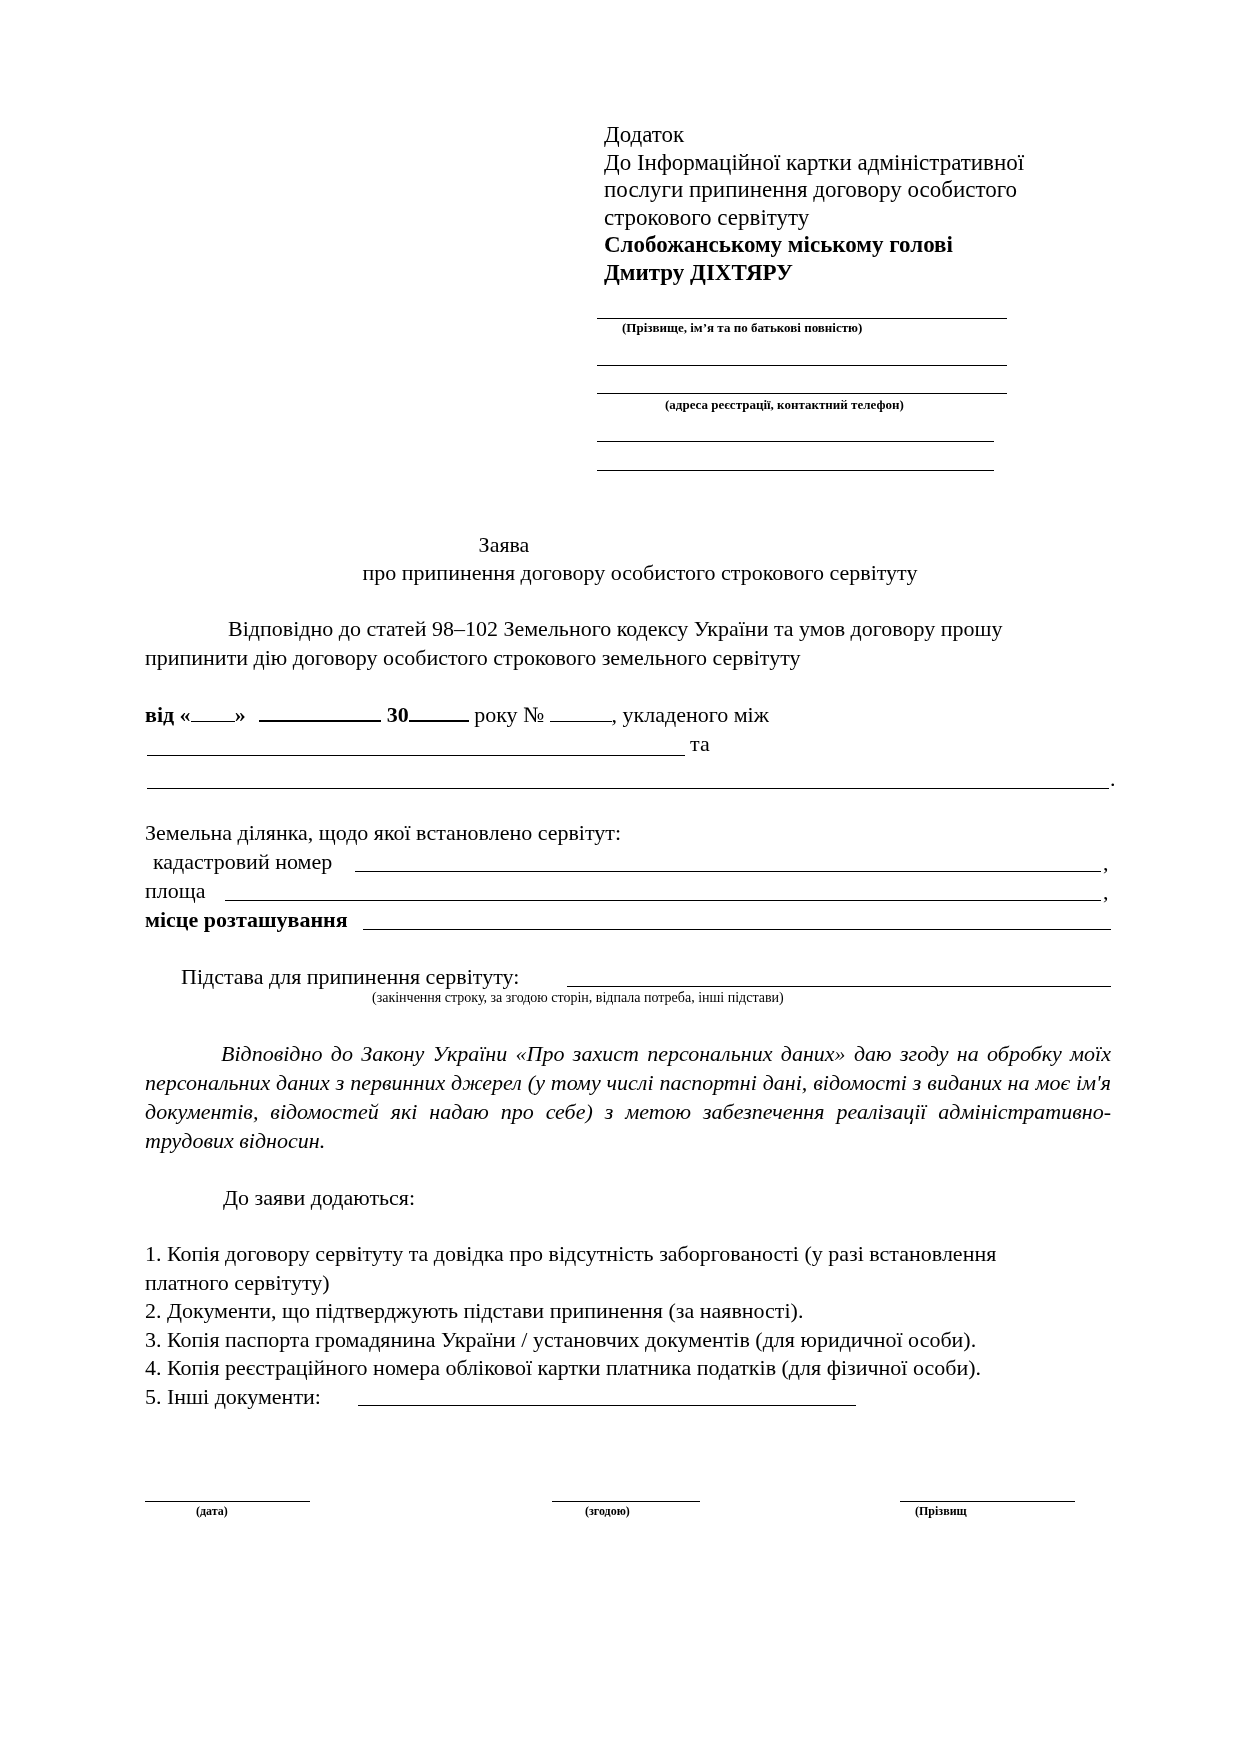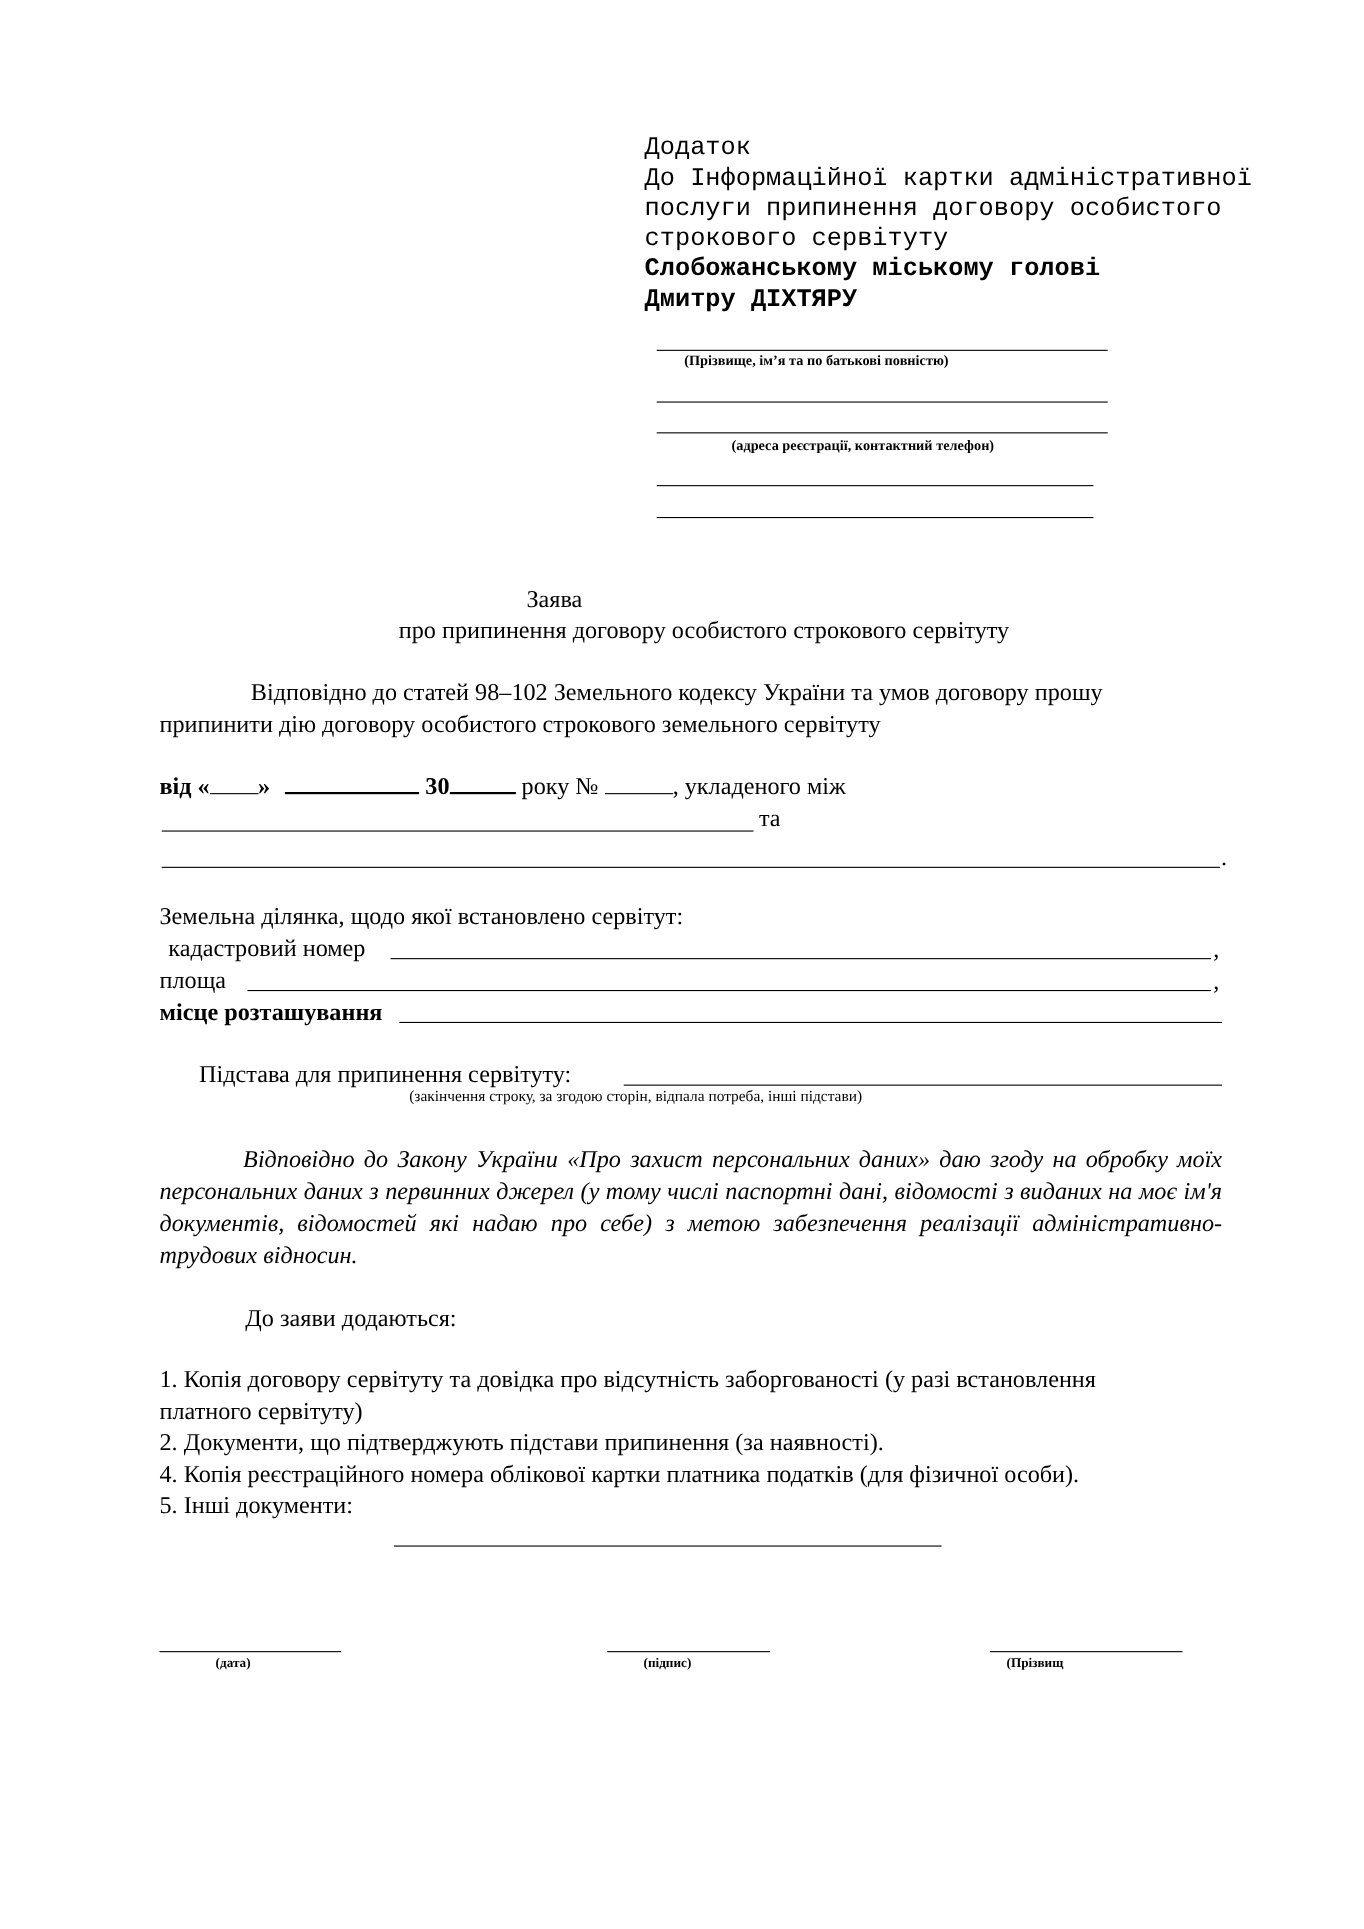--- a/index.html
+++ b/index.html
@@ -10,21 +10,21 @@
   .hdr{font-size:23px;line-height:27.5px;}
   .b{font-weight:bold;}
   .small{font-size:13px;font-weight:bold;}
   .t{font-size:22px;line-height:28px;white-space:nowrap;}
   .it{font-style:italic;}
   .just{text-align:justify;}
 </style>
 </head>
 <body>
 
-<div class="abs hdr" style="left:586px;top:121px;font-family:Liberation Mono, monospace;">
+<div class="abs hdr" style="left:604px;top:121px;">
   <div>Додаток</div>
   <div>До Інформаційної картки адміністративної</div>
   <div>послуги припинення договору особистого</div>
   <div>строкового сервітуту</div>
   <div class="b">Слобожанському міському голові</div>
   <div class="b">Дмитру ДІХТЯРУ</div>
 </div>
 
 <div class="line" style="left:597px;top:318px;width:410px;"></div>
 <div class="abs small" style="left:622px;top:320px;">(Прізвище, ім’я та по батькові повністю)</div>
@@ -66,23 +66,24 @@
 <div class="line" style="left:567px;top:986px;width:544px;"></div>
 <div class="abs small" style="left:372px;top:990px;font-weight:normal;font-size:14px;">(закінчення строку, за згодою сторін, відпала потреба, інші підстави)</div>
 
 <div class="abs t it just" style="left:145px;top:1039px;width:966px;white-space:normal;text-indent:76px;line-height:29px;">Відповідно до Закону України «Про захист персональних даних» даю згоду на обробку моїх персональних даних з первинних джерел (у тому числі паспортні дані, відомості з виданих на моє ім'я документів, відомостей які надаю про себе) з метою забезпечення реалізації адміністративно-трудових відносин.</div>
 
 <div class="abs t" style="left:223px;top:1184px;">До заяви додаються:</div>
 <div class="abs t" style="left:145px;top:1240px;line-height:28.5px;">
   <div>1.  Копія договору сервітуту та довідка про відсутність заборгованості (у разі встановлення</div>
   <div>платного сервітуту)</div>
   <div>2.  Документи, що підтверджують підстави припинення (за наявності).</div>
+  <div>3.  Копія паспорта громадянина України / установчих документів (для юридичної особи).</div>
   <div>4.  Копія реєстраційного номера облікової картки платника податків (для фізичної особи).</div>
   <div>5.  Інші документи:</div>
 </div>
 <div class="line" style="left:358px;top:1405px;width:498px;"></div>
 
 <div class="line" style="left:145px;top:1501px;width:165px;"></div>
 <div class="abs small" style="left:196px;top:1504px;font-size:12px;">(дата)</div>
 <div class="line" style="left:552px;top:1501px;width:148px;"></div>
-<div class="abs small" style="left:585px;top:1504px;font-size:12px;">(підпис)</div>
+<div class="abs small" style="left:585px;top:1504px;font-size:12px;">(згодою)</div>
 <div class="line" style="left:900px;top:1501px;width:175px;"></div>
 <div class="abs small" style="left:915px;top:1504px;font-size:12px;">(Прізвищ</div>
 
 </body></html>

